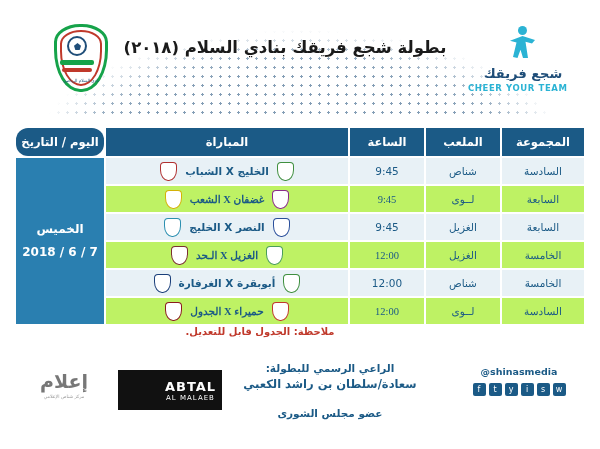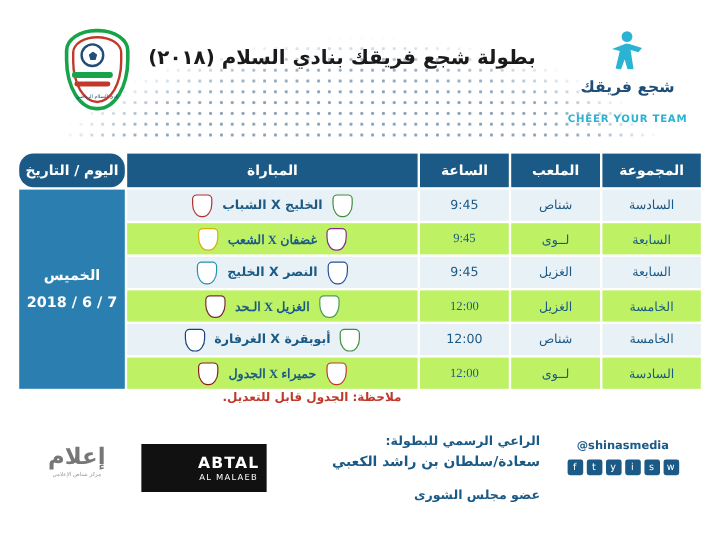--- a/index.html
+++ b/index.html
@@ -83,21 +83,21 @@
   .rlogo .figure .body {
     position:absolute; left:8px; top:10px; width:25px; height:22px;
     background:#2bb3d4;
     clip-path: polygon(50% 0%, 100% 18%, 88% 34%, 62% 26%, 72% 100%, 52% 100%, 42% 62%, 30% 100%, 12% 96%, 26% 30%, 0 22%);
   }
   .rlogo .ar {
     position:absolute; left:0; top:40px; width:110px; text-align:center;
     font-size:13px; font-weight:bold; color:#1f4e79; direction:rtl;
   }
   .rlogo .en {
-    position:absolute; left:0; top:69px; width:110px; text-align:center;
+    position:absolute; left:0; top:57px; width:110px; text-align:left;
     font-size:8.5px; font-weight:bold; color:#2bb3d4; letter-spacing:0.6px;
   }
 
   
   .table-wrap {
     position:absolute; left:14px; top:126px; width:572px; height:194px;
     direction:rtl;
   }
   table { border-collapse:separate; border-spacing:2px; width:100%; }
   th {
@@ -136,21 +136,21 @@
   .note {
     position:absolute; left:0; top:326px; width:520px; text-align:center;
     font-size:10px; color:#c0392b; font-weight:bold; direction:rtl;
   }
 
   
   .footer {
     position:absolute; left:0; top:352px; width:600px; height:97px; background:#ffffff;
   }
   .sponsor-text {
-    position:absolute; right:150px; top:10px; width:240px; text-align:right;
+    position:absolute; right:150px; top:10px; width:240px; text-align:center;
     direction:rtl; color:#1b5a86;
   }
   .sponsor-text .l1 { font-size:10.5px; font-weight:bold; }
   .sponsor-text .l2 { font-size:11.5px; font-weight:bold; margin-top:3px; }
   .sponsor-text .l3 { font-size:10.5px; font-weight:bold; margin-top:16px; }
 
   .social { position:absolute; right:22px; top:14px; width:118px; text-align:center; }
   .social .handle { font-size:9.5px; color:#1b5a86; font-weight:bold; }
   .social .icons { margin-top:6px; display:flex; justify-content:center; gap:3px; }
   .social .icons span {

